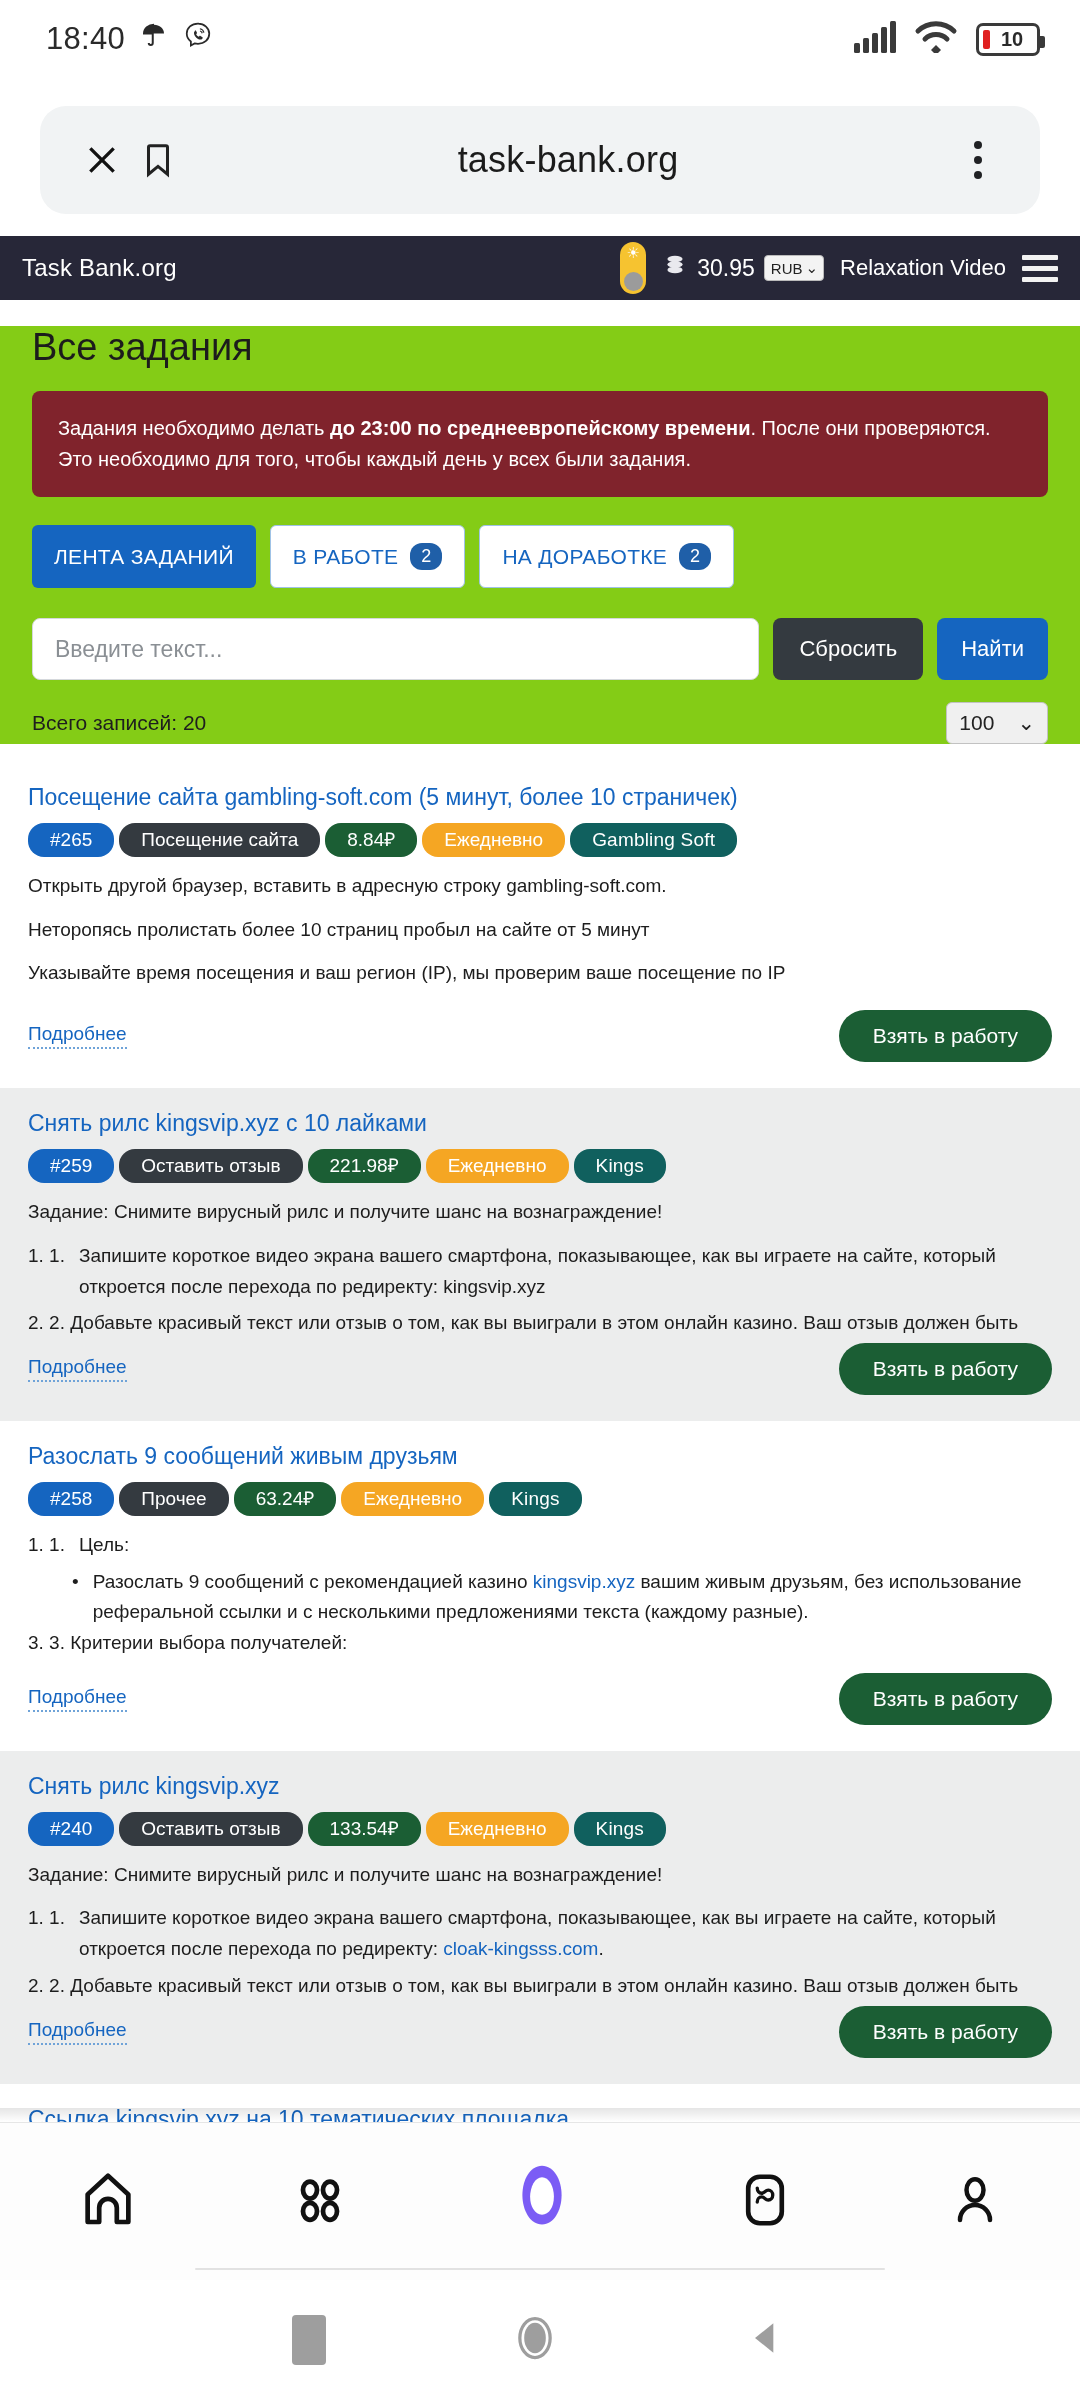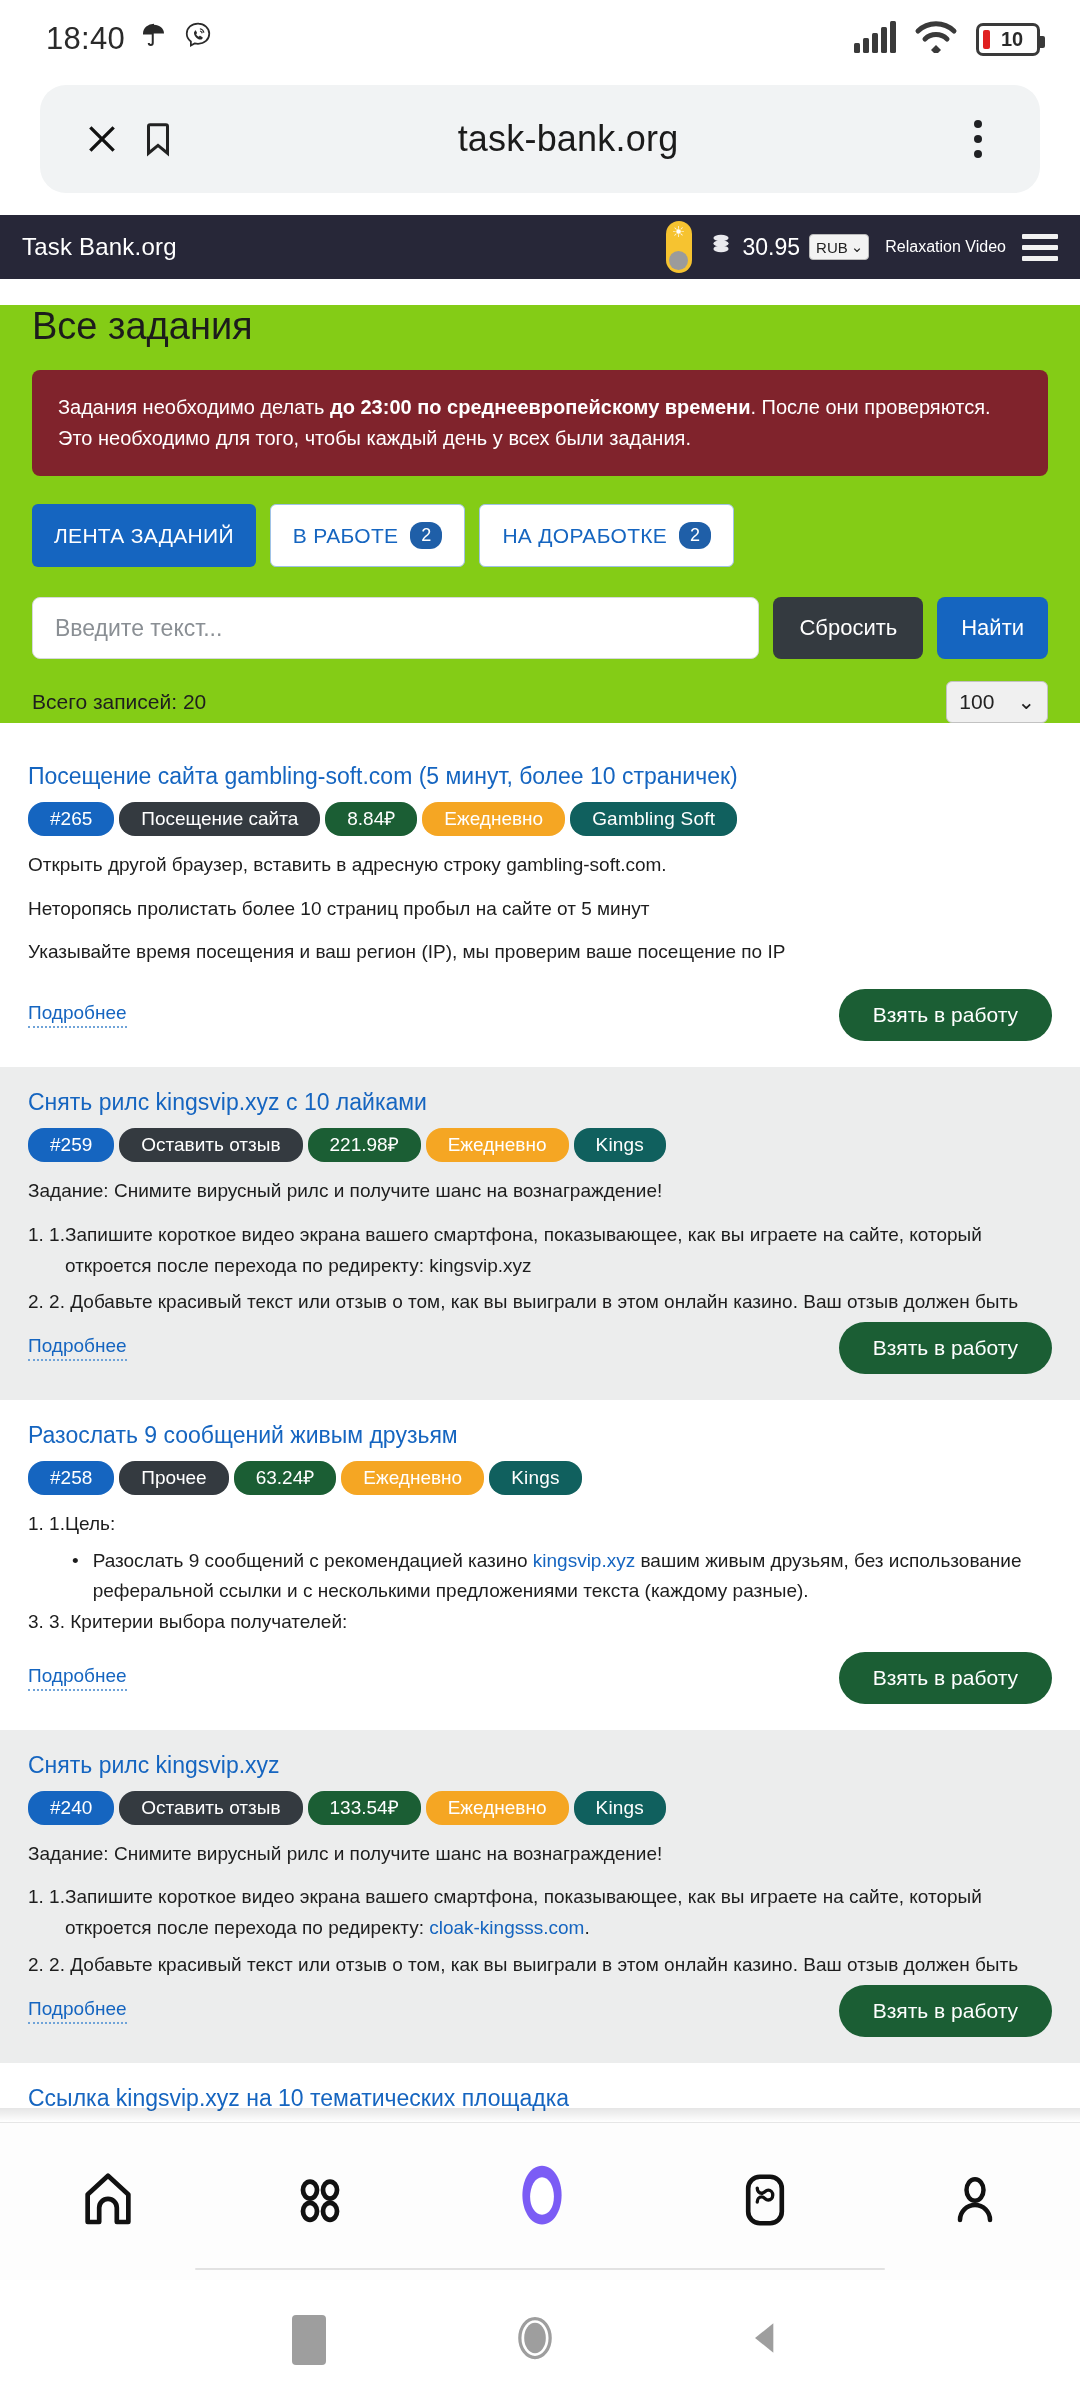--- a/index.html
+++ b/index.html
@@ -30,21 +30,21 @@
     width: 5px; height: 12px; background: #3a3a3a; border-radius: 0 2px 2px 0;
   }
   .battery .lvl { font-size: 20px; font-weight: bold; color: #2a2a2a; margin-left: 8px; }
   .battery .redbar {
     position: absolute; left: 4px; top: 4px; bottom: 4px; width: 7px;
     background: #e02020; border-radius: 2px;
   }
 
   
   .browserbar {
-    margin: 7px 40px 0 40px;
+    margin: 28px 40px 0 40px;
     height: 108px;
     background: #f1f3f4;
     border-radius: 26px;
     display: flex; align-items: center;
     padding: 0 34px;
   }
   .bb-icon { width: 56px; display: flex; align-items: center; justify-content: center; cursor: pointer; }
   .bb-url {
     flex: 1; text-align: center;
     font-size: 36px; color: #1b1b1b; letter-spacing: .2px;
@@ -69,21 +69,21 @@
     justify-content: space-between; padding: 3px 0;
   }
   .themeswitch .sun { font-size: 15px; line-height: 1; color: #fff; }
   .themeswitch .knob { width: 19px; height: 19px; border-radius: 50%; background: #9b9b9b; }
   .balance { display: flex; align-items: center; gap: 9px; font-size: 23px; }
   .coins { display: inline-block; }
   .curr-sel {
     background: #f3f3f3; color: #222; border: 1px solid #bbb; border-radius: 4px;
     font-size: 15px; padding: 3px 5px 3px 6px; display: flex; align-items: center; gap: 3px;
   }
-  .relax { font-size: 16px; }
+  .relax { font-size: 22px; }
   .burger { display: flex; flex-direction: column; gap: 6px; width: 36px; }
   .burger i { display: block; height: 5px; background: #f2f2f2; border-radius: 1px; }
 
   
   .page { padding: 0 32px; background: #84cc16; }
   .page-title { font-size: 38px; color: #1c1c1c; margin: 26px 0 22px 0; font-weight: 400; }
 
   .alert {
     background: #80232c; color: #fff; border-radius: 8px;
     padding: 22px 26px; font-size: 20px; line-height: 1.55;
@@ -136,21 +136,21 @@
     white-space: nowrap; line-height: 1.15;
   }
   .chip.id   { background: #1565c0; }
   .chip.cat  { background: #343a40; }
   .chip.pay  { background: #1b5e34; }
   .chip.freq { background: #f5a623; }
   .chip.brand{ background: #10605e; }
   .card-body { font-size: 19px; color: #1d1d1d; line-height: 1.62; overflow: hidden; }
   .card-body p { margin-bottom: 13px; }
   .card-body a { color: #1565c0; text-decoration: none; }
-  .olrow { display: flex; margin-bottom: 6px; }
+  .olrow { display: flex; gap: 14px; margin-bottom: 6px; }
   .olnum { flex: 0 0 auto; }
   .ulitem { display: flex; gap: 14px; margin-left: 44px; }
   .ulbullet { flex: 0 0 auto; }
   .card-foot {
     display: flex; align-items: center; justify-content: space-between;
     margin-top: 8px;
   }
   .more {
     color: #1565c0; font-size: 19px; border-bottom: 2px dotted #6fa3d8;
     padding-bottom: 2px;

